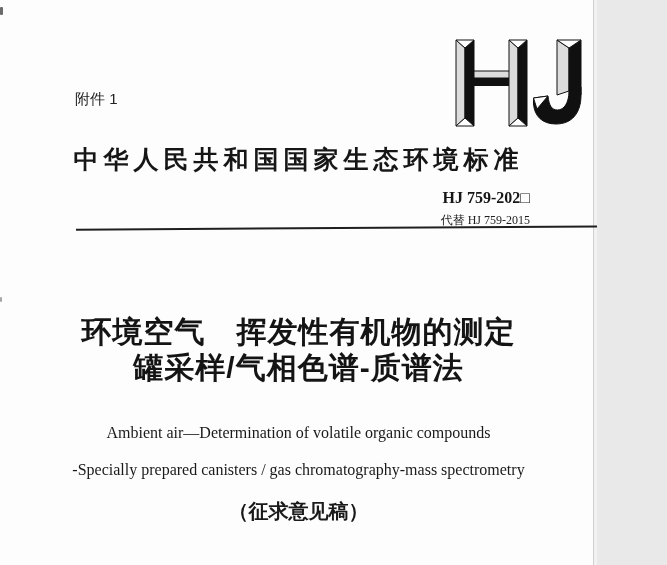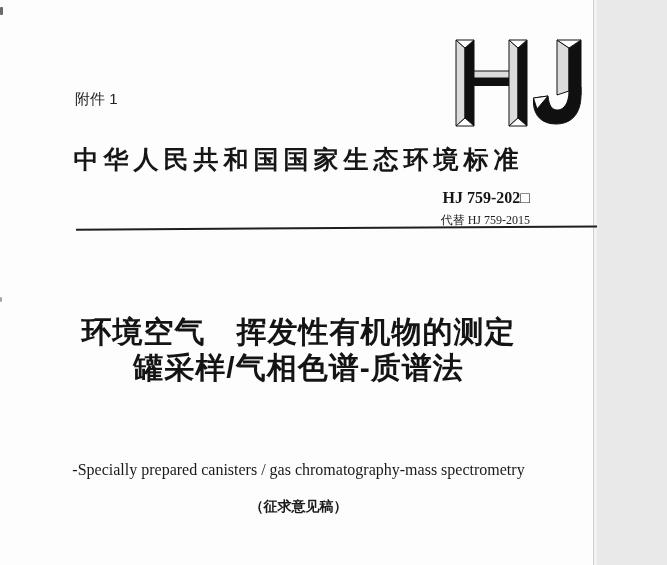--- a/index.html
+++ b/index.html
@@ -52,21 +52,21 @@
   .title-en{
     left:0;right:0;text-align:center;
     font-size:16px;color:#1a1a1a;
   }
   .title-en1{top:424px;}
   .title-en2{top:461px;}
 
   .draft{
     left:0;right:0;top:498px;text-align:center;
     font-family:"Liberation Sans","DejaVu Sans",sans-serif;
-    font-size:14px;font-weight:600;color:#1a1a1a;
+    font-size:20px;font-weight:600;color:#1a1a1a;
   }
 
   
   .edge-right{
     position:absolute;top:0;right:3px;width:1px;height:565px;
     background:#cfcfcf;
   }
   .edge-right-band{
     position:absolute;top:0;right:0;width:3px;height:565px;
     background:#f2f2f2;
@@ -117,18 +117,19 @@
   <div class="txt std-num">HJ 759-202□</div>
 
   <div class="txt std-replaces">代替 HJ 759-2015</div>
 
   <div class="rule"></div>
 
   <div class="txt title-zh title-zh1">环境空气　挥发性有机物的测定</div>
 
   <div class="txt title-zh title-zh2">罐采样/气相色谱-质谱法</div>
 
+  <div class="txt title-en title-en1">Ambient air—Determination of volatile organic compounds</div>
 
   <div class="txt title-en title-en2">-Specially prepared canisters / gas chromatography-mass spectrometry</div>
 
   <div class="txt draft">（征求意见稿）</div>
 
 </div>
 
 </body></html>

